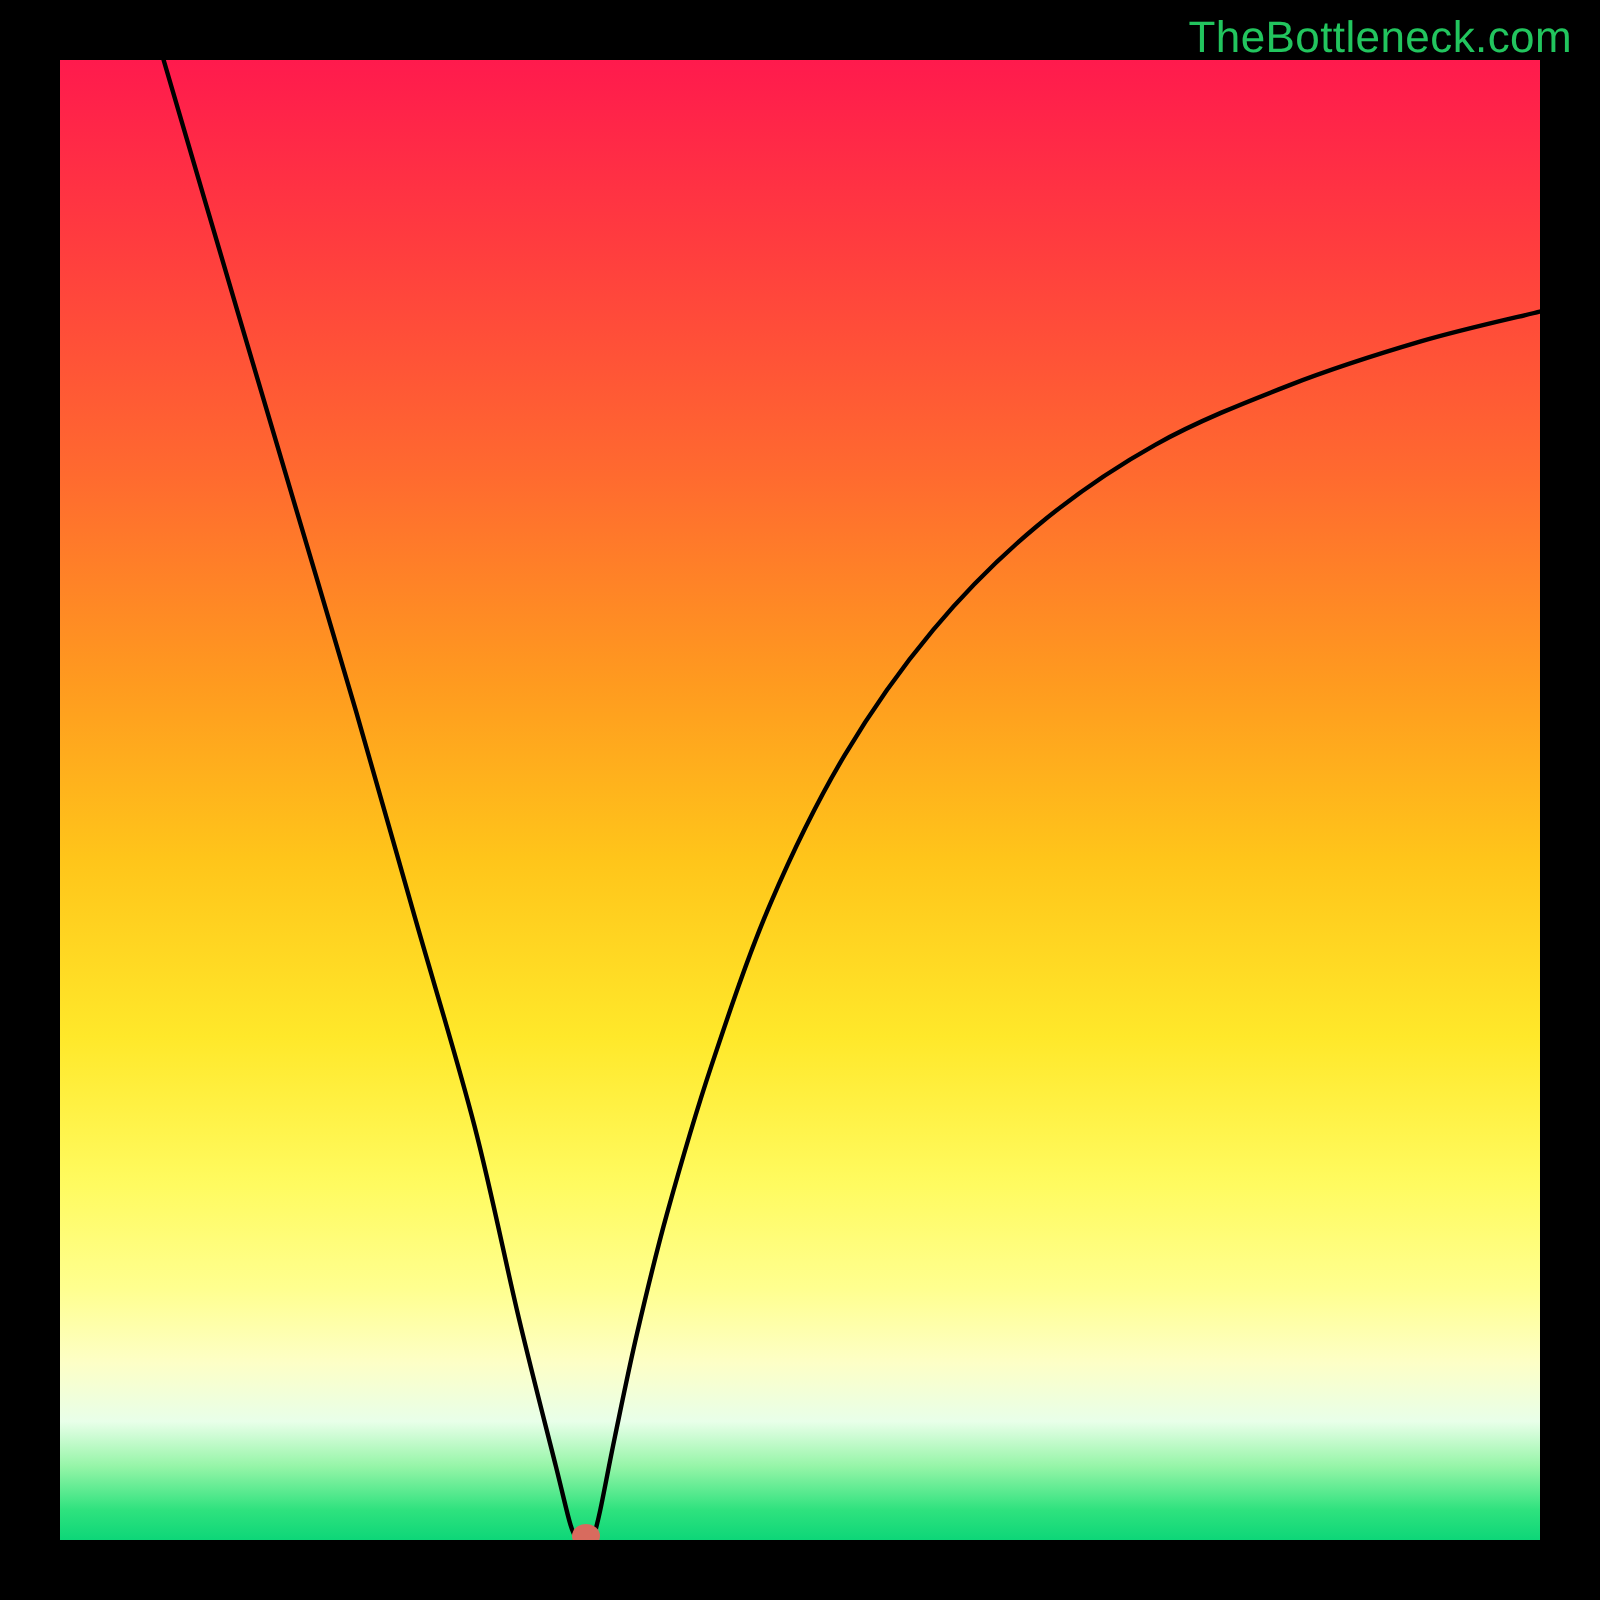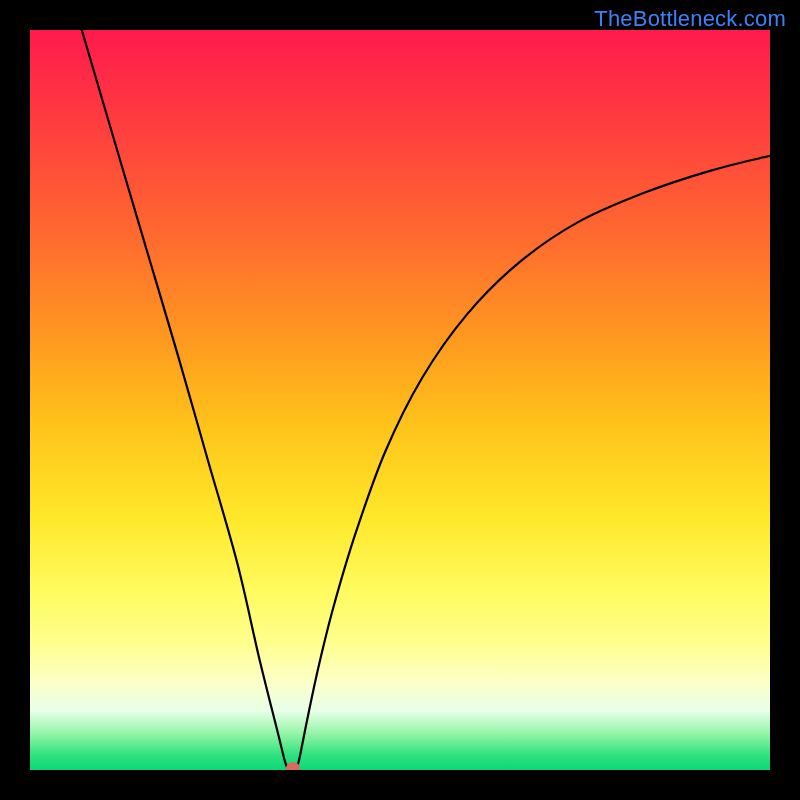--- a/index.html
+++ b/index.html
@@ -42,21 +42,21 @@
       #e8ffe9 92%,
       #96f5a8 95%,
       #2ee27e 98%,
       #0dd678 100%
     );
   }
   .watermark {
     position: absolute;
     top: 6px;
     right: 14px;
-    color: #3b82f6;
+    color: #22c55e;
     font-size: 22px;
     letter-spacing: 0.2px;
     user-select: none;
   }
   svg.curve {
     position: absolute;
     inset: 0;
   }
   .marker {
     position: absolute;

